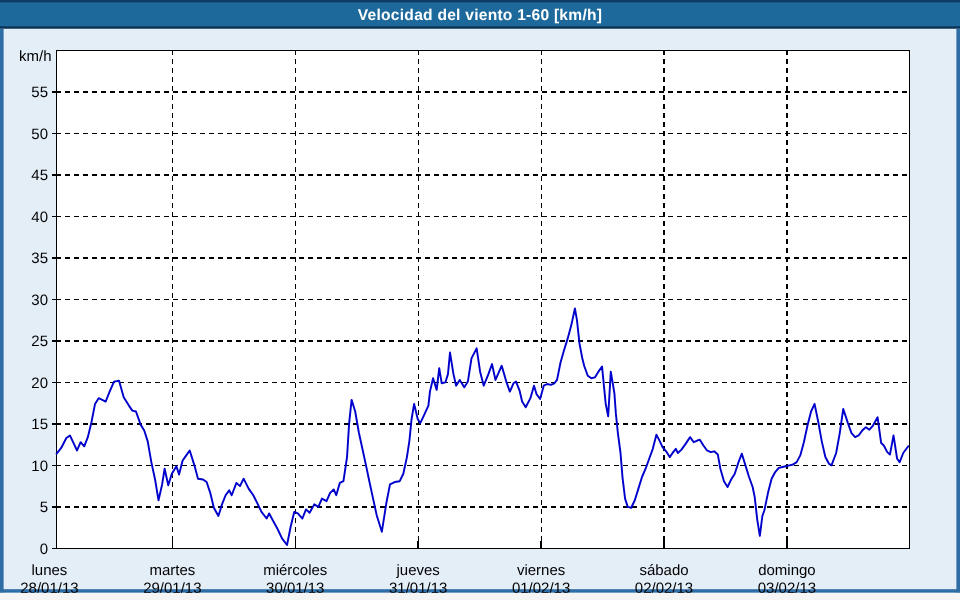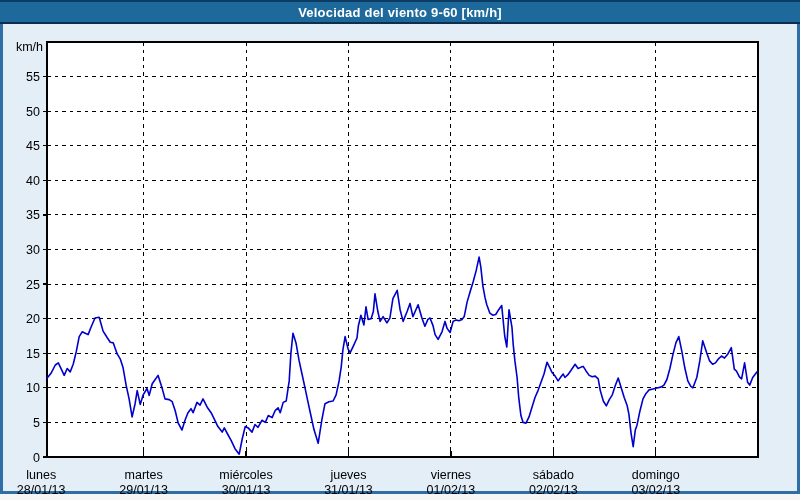--- a/index.html
+++ b/index.html
@@ -24,21 +24,21 @@
   .bottom-strip{
     position:absolute;left:0;top:494px;width:800px;height:6px;background:#f5f5f5;
   }
   #chart-svg-container{position:absolute;left:0;top:24px;width:800px;height:470px;}
   svg text{font-family:"Liberation Sans",sans-serif;fill:#000000;}
 </style>
 </head>
 <body>
 
 <div class="titlebar">
-  <span>Velocidad del viento 9-60 [km/h]</span>
+  <span>Velocidad del viento 1-60 [km/h]</span>
 </div>
 
 <div class="frame"></div>
 <div class="bottom-strip"></div>
 
 <div id="chart-svg-container"><svg width="800" height="470" viewBox="0 0 800 470">
       <rect x="47" y="18" width="711" height="415" fill="#ffffff" stroke="#000000" stroke-width="1.4" shape-rendering="crispEdges"></rect>
       <line x1="43" y1="433" x2="47" y2="433" stroke="#000000" stroke-width="1.2" shape-rendering="crispEdges"></line>
       <text x="40" y="437.5" text-anchor="end" font-size="12.5">0</text>
       <line x1="47" y1="398.4166666666667" x2="758" y2="398.4166666666667" stroke="#000000" stroke-width="1" stroke-dasharray="3.5 4" shape-rendering="crispEdges"></line>

